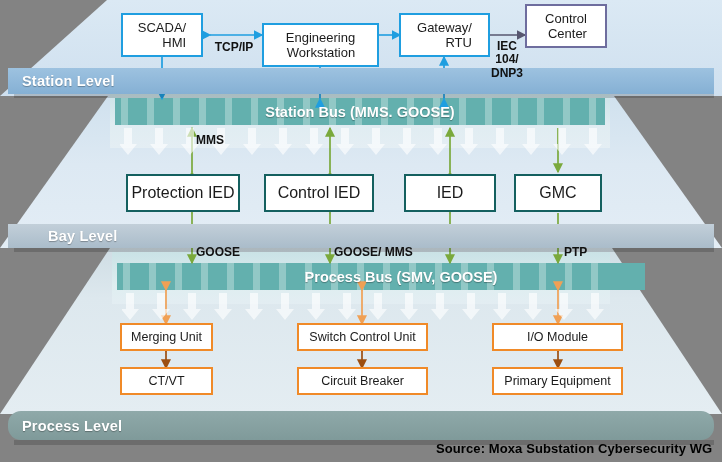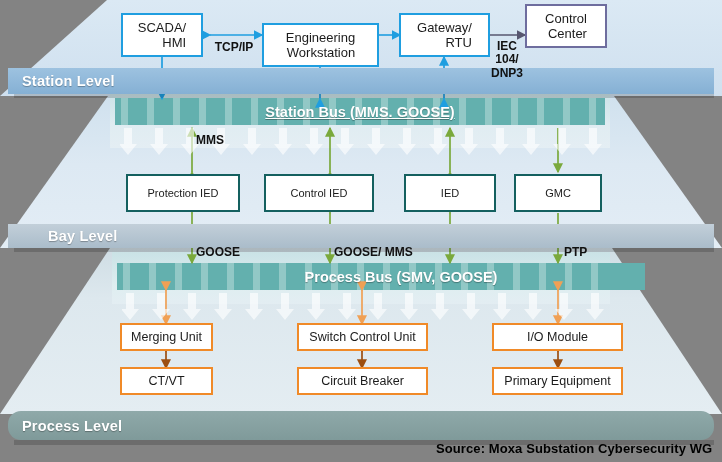--- a/index.html
+++ b/index.html
@@ -52,21 +52,21 @@
     background:#ffffff;
     box-sizing:border-box;
     display:flex;align-items:center;justify-content:center;
     text-align:right;
     color:#1b1b1b;
     line-height:1.18;
     white-space:pre-line;
   }
   .node.blue   {border:2.5px solid #1f9ee0;font-size:13px;}
   .node.purple {border:2.5px solid #6e6d9e;font-size:13px;}
-  .node.teal   {border:2px solid #14605f;font-size:11px;}
+  .node.teal   {border:2px solid #14605f;font-size:16px;}
   .node.orange {border:2px solid #f08a28;font-size:12.5px;}
 
   
   .linklabel{
     position:absolute;
     color:#111111;
     font-weight:bold;
     font-size:12px;
     text-align:center;
     white-space:pre-line;
@@ -125,21 +125,21 @@
           <stop offset="100%" stop-color="#e4edf2"></stop>
         </linearGradient>
       </defs>
       <polygon points="110,0 612,0 722,166 0,166" fill="url(#gTier3)"></polygon>
     </svg>
   </div>
 
   <div class="busglow" style="left:110px;top:92px;width:500px;height:56px;
        background:linear-gradient(#c9e3e6,#e2eef2 60%,#e6eff4);opacity:.85;"></div>
 
-  <div class="busbar" id="station-bus" style="left:115px;top:98px;width:490px;height:27px;text-decoration:underline;">
+  <div class="busbar" id="station-bus" style="left:115px;top:98px;width:490px;height:27px;">
     <div class="stripes">
         <div style="position: absolute; top: 0px; bottom: 0px; background: rgba(255, 255, 255, 0.3); width: 7px; left: 6px;"></div>
         <div style="position: absolute; top: 0px; bottom: 0px; background: rgba(255, 255, 255, 0.3); width: 7px; left: 32px;"></div>
         <div style="position: absolute; top: 0px; bottom: 0px; background: rgba(255, 255, 255, 0.3); width: 7px; left: 58px;"></div>
         <div style="position: absolute; top: 0px; bottom: 0px; background: rgba(255, 255, 255, 0.3); width: 7px; left: 84px;"></div>
         <div style="position: absolute; top: 0px; bottom: 0px; background: rgba(255, 255, 255, 0.3); width: 7px; left: 110px;"></div>
         <div style="position: absolute; top: 0px; bottom: 0px; background: rgba(255, 255, 255, 0.3); width: 7px; left: 136px;"></div>
         <div style="position: absolute; top: 0px; bottom: 0px; background: rgba(255, 255, 255, 0.3); width: 7px; left: 162px;"></div>
         <div style="position: absolute; top: 0px; bottom: 0px; background: rgba(255, 255, 255, 0.3); width: 7px; left: 188px;"></div>
         <div style="position: absolute; top: 0px; bottom: 0px; background: rgba(255, 255, 255, 0.3); width: 7px; left: 214px;"></div>

